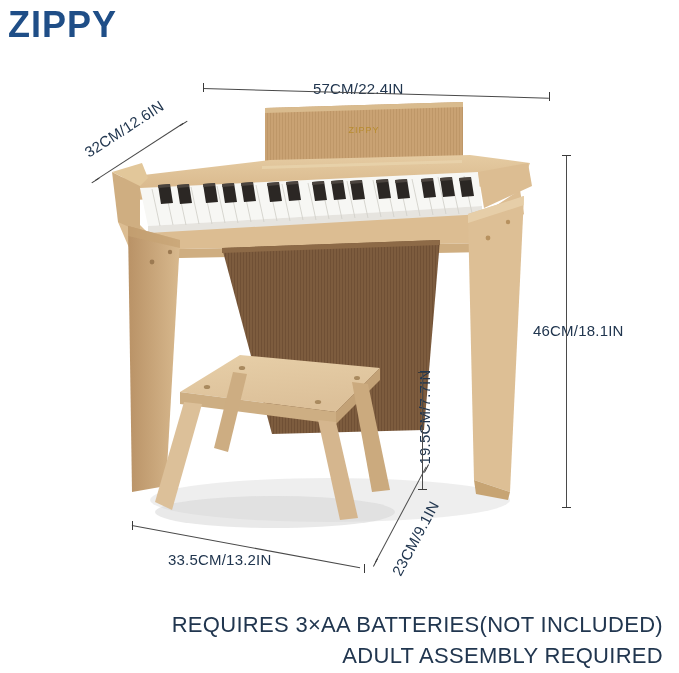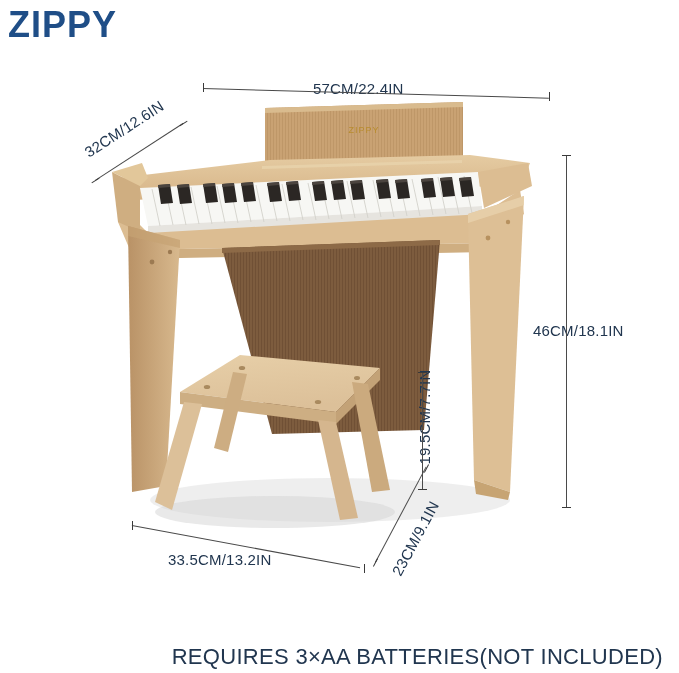--- a/index.html
+++ b/index.html
@@ -47,21 +47,20 @@
   
   .notice{
     position:absolute;
     right:16px;
     color:#21364f;
     font-size:22px;
     letter-spacing:0.3px;
     text-align:right;
     font-family:"Liberation Sans", sans-serif;
     white-space:nowrap;
-    margin-top:32px;
   }
   .notice.l1{top:612px;}
   .notice.l2{top:643px;}
 </style>
 </head>
 <body>
 
 <div id="stage">
 
   <div class="brand">ZIPPY</div>
@@ -264,14 +263,15 @@
   <div class="diagline" style="left:375px;top:562px;width:108px;transform:rotate(-62deg);"></div>
   <div class="diagcap" style="left:375px;top:558px;transform:rotate(28deg);"></div>
   <div class="diagcap" style="left:426px;top:464px;transform:rotate(28deg);"></div>
 
   <div class="dim" style="left:424px;top:456px;transform:rotate(-90deg);transform-origin:0 50%;">19.5CM/7.7IN</div>
   <div class="rule rule-v" style="left:422px;top:372px;height:117px;"></div>
   <div class="cap cap-h" style="left:418px;top:372px;"></div>
   <div class="cap cap-h" style="left:418px;top:489px;"></div>
 
   <div class="notice l1">REQUIRES 3×AA BATTERIES(NOT INCLUDED)</div>
+  <div class="notice l2">ADULT ASSEMBLY REQUIRED</div>
 
 </div>
 
 </body></html>

